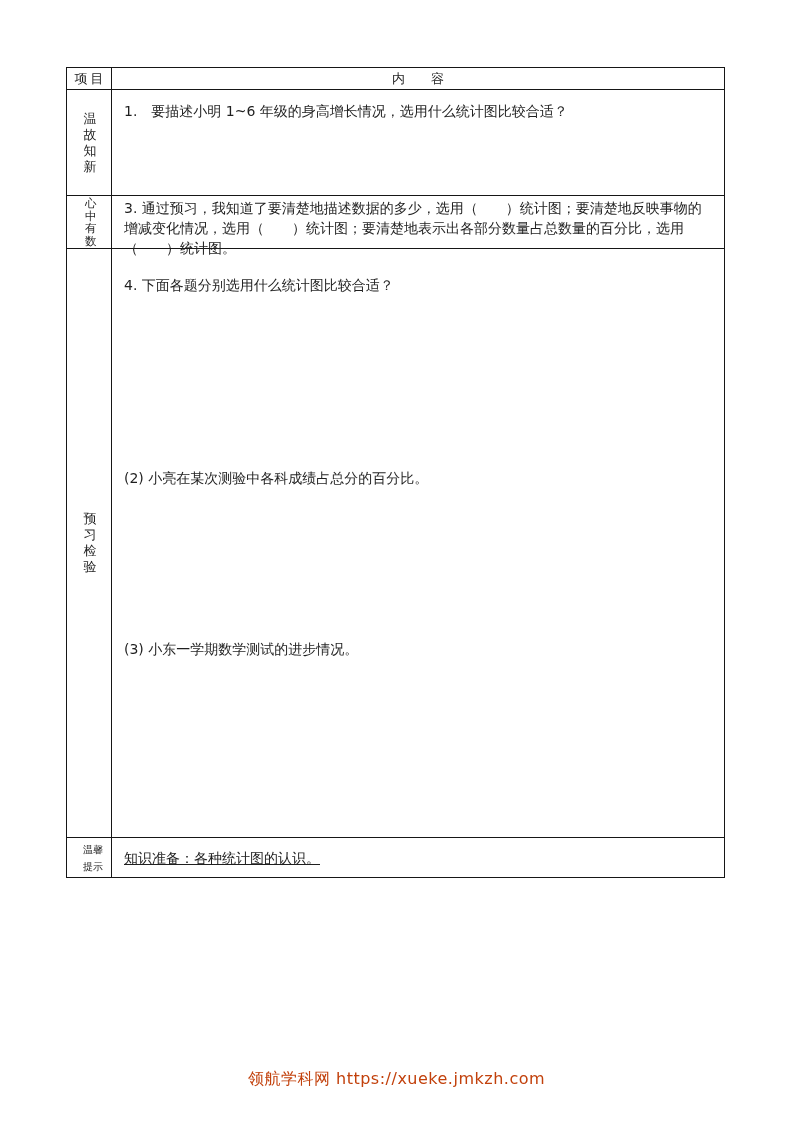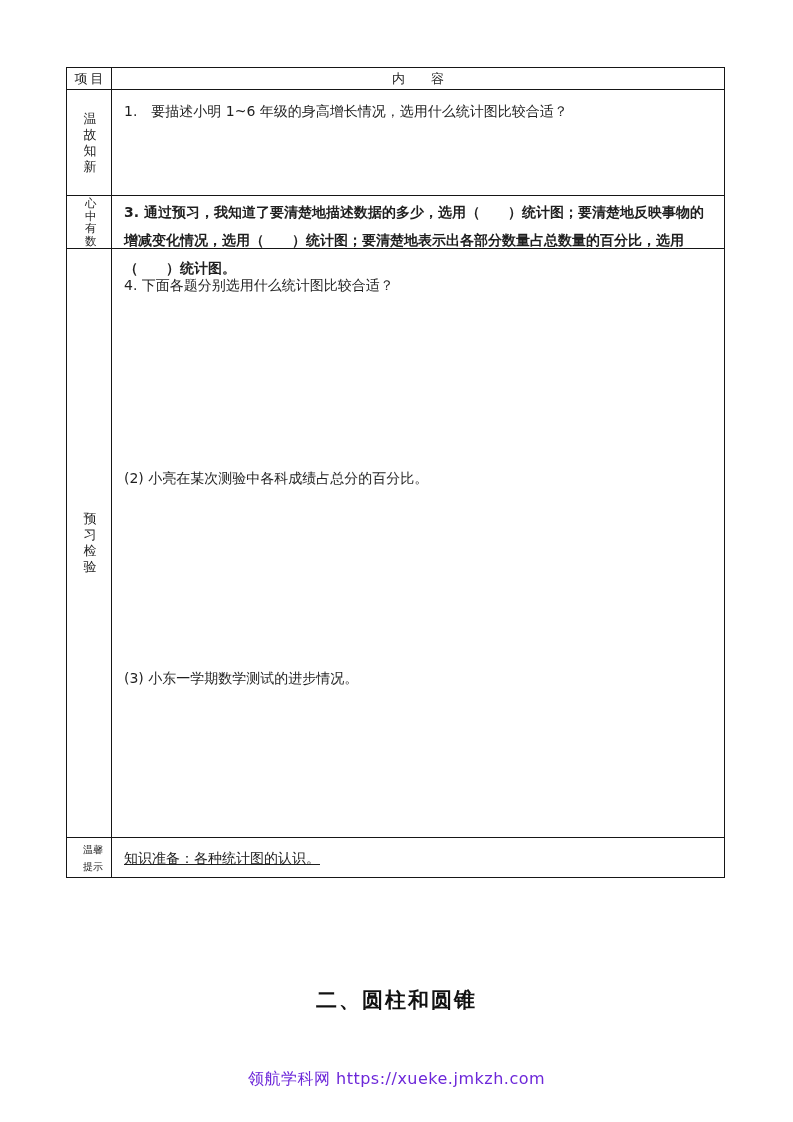--- a/index.html
+++ b/index.html
@@ -31,45 +31,45 @@
   .thead .lbl{letter-spacing:3px;padding-left:3px;}
 
   .r1{height:106px;}
   .r2{height:86px;}
   .r3{height:53px;}
   .r4{height:589px;}
   .r5{height:40px;}
 
   .r1 .cnt{padding-top:9px;}
   .r2 .cnt{padding-top:5px;}
-  .r3 .cnt{padding-top:2px;line-height:28px;font-weight:bold;}
+  .r3 .cnt{padding-top:2px;line-height:20px;}
   .r5 .cnt{display:flex;align-items:center;padding-top:0;text-decoration:underline;}
 
   
   .vl{display:block;width:15px;word-break:break-all;text-align:right;
       font-size:13px;line-height:16px;}
   .r3 .vl{font-size:11.5px;line-height:12.5px;}
   .r5 .vl{width:28px;font-size:10px;line-height:17px;}
 
   
   .r4 .cnt{position:relative;padding:0;}
   .r4 .cnt p{position:absolute;left:12px;right:10px;}
   .p40{top:24px;}
   .p41{top:35px;}
   .p42{top:217px;}
-  .p43{top:417px;}
+  .p43{top:388px;}
 
   
   .heading{
     position:absolute;top:986px;left:0;width:100%;text-align:center;
     font-size:21px;font-weight:bold;letter-spacing:2px;color:#111;
   }
   .footer{
     position:absolute;top:1069px;left:0;width:100%;text-align:center;
-    font-size:16px;color:#6d28d9;letter-spacing:0.5px;
+    font-size:16px;color:#c2410c;letter-spacing:0.5px;
   }
 </style>
 </head>
 <body>
 
 <div class="page">
 
   <div class="tbl">
 
     <div class="tr thead">
@@ -111,17 +111,16 @@
       <div class="td lbl">
         <span class="vl">温馨提示</span>
       </div>
       <div class="td cnt">
         <p>知识准备：各种统计图的认识。</p>
       </div>
     </div>
 
   </div>
 
-  <div class="heading">二、圆柱和圆锥</div>
 
   <div class="footer">领航学科网 https://xueke.jmkzh.com</div>
 
 </div>
 
 </body></html>

